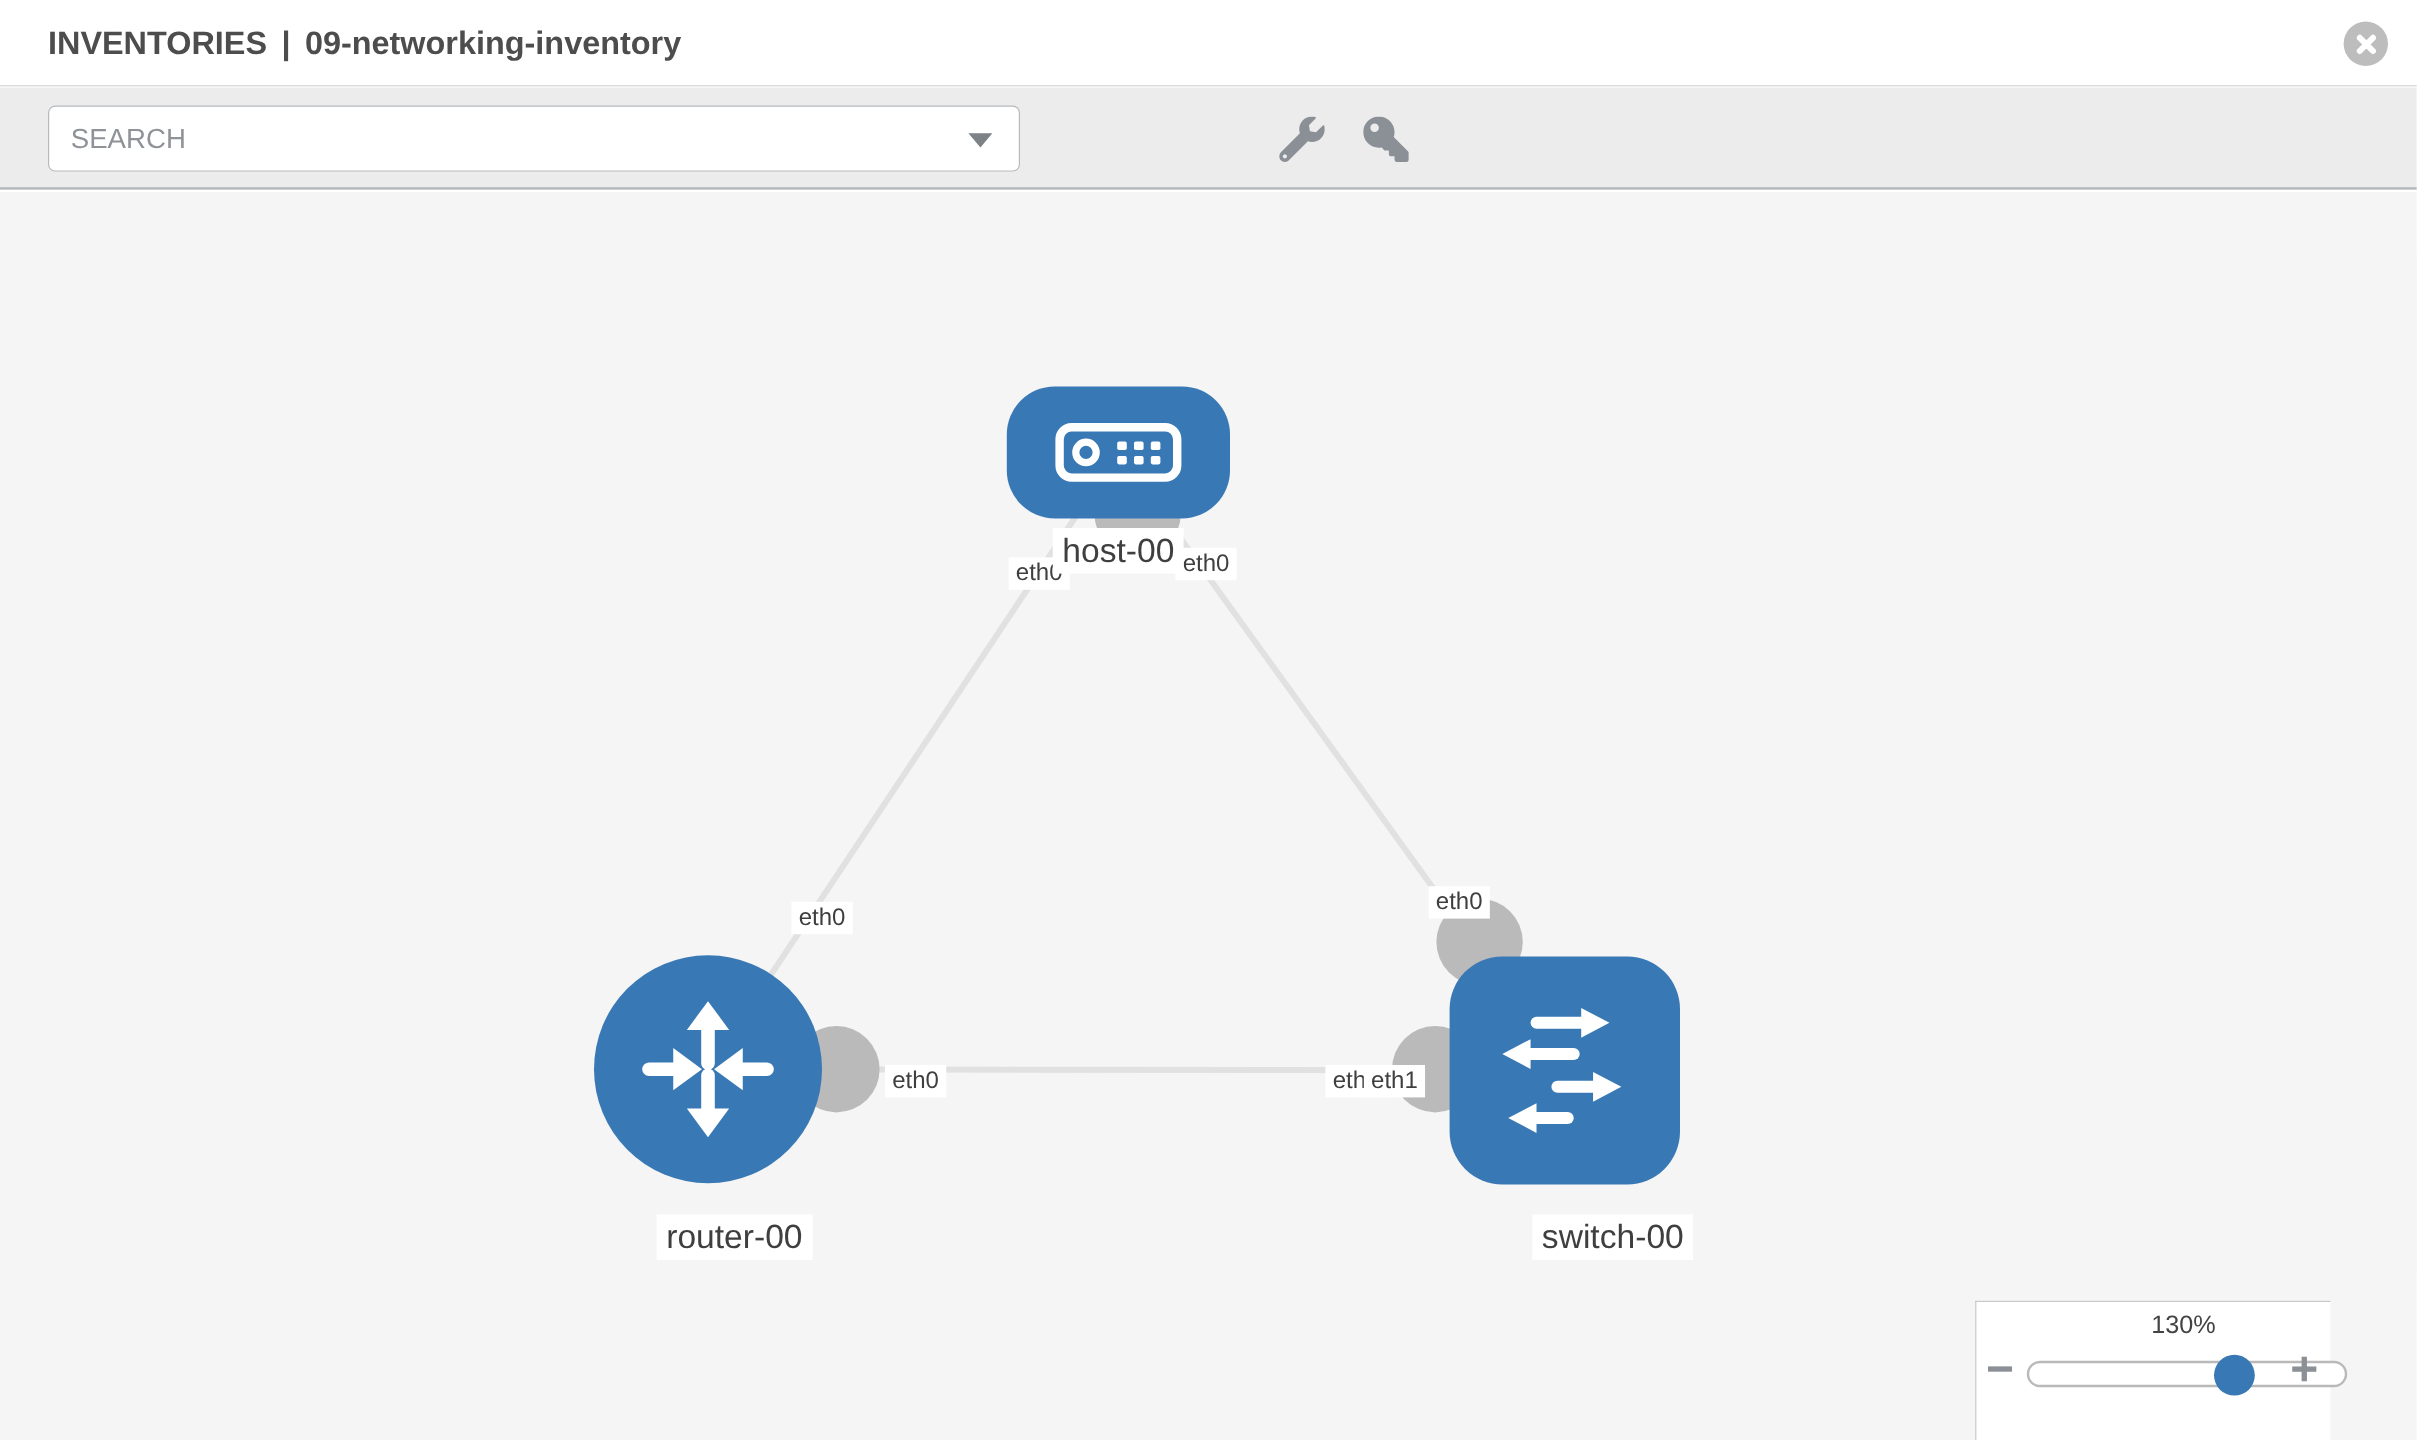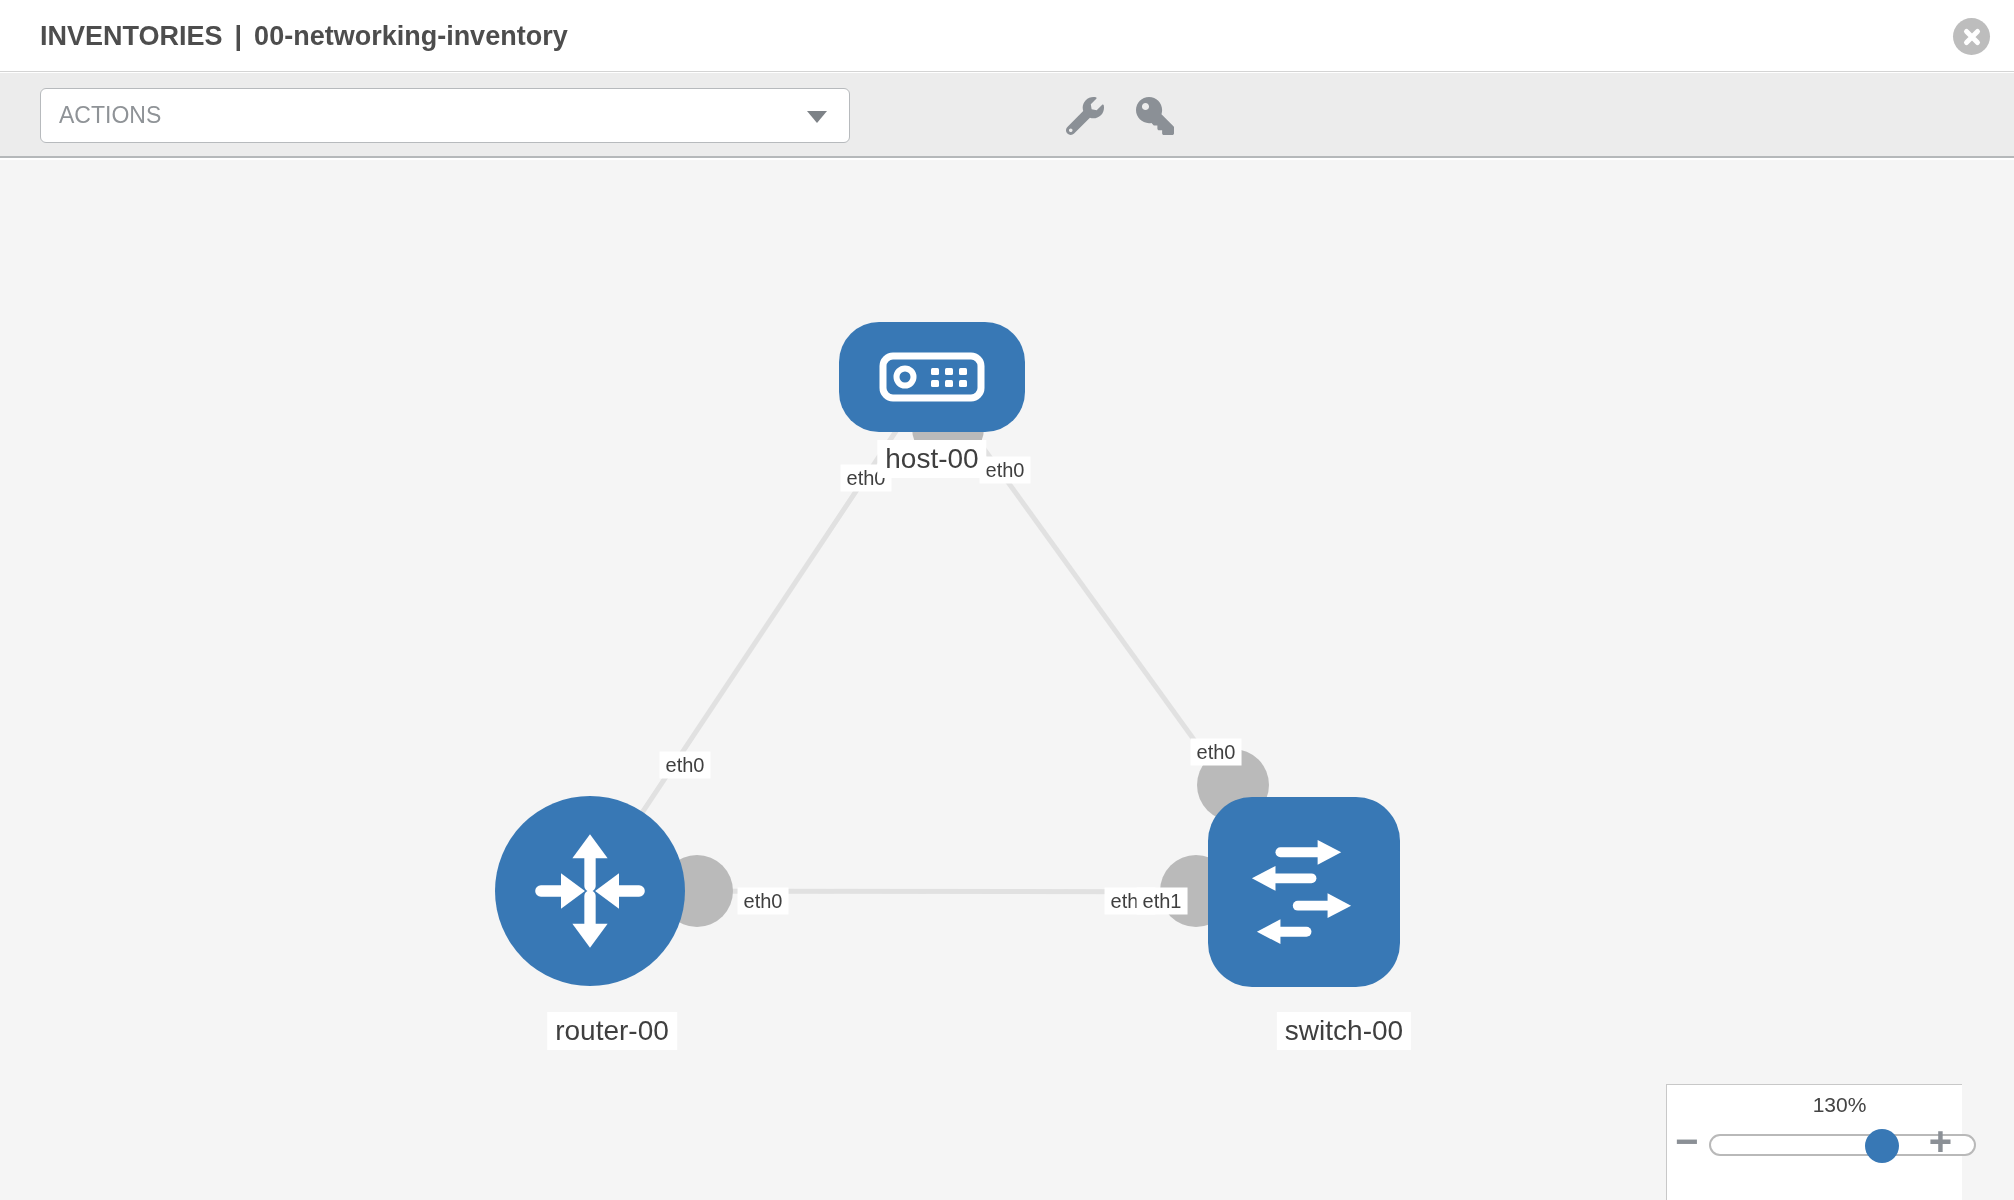--- a/index.html
+++ b/index.html
@@ -54,53 +54,53 @@
   .eth-host-right  { left: 1005px; top: 310px; }
   .eth-router-link { left: 685px;  top: 605px; }
   .eth-switch-link { left: 1216px; top: 592px; }
   .eth-mid-router  { left: 763px;  top: 741px; }
   .eth-mid-switch-back  { left: 1130px; top: 741px; z-index: 3; }
   .eth-mid-switch-front { left: 1162px; top: 741px; z-index: 4; }
 
   
   .zoom-panel { position: absolute; left: 1646px; top: 924px; width: 296px; height: 116px;
                 background: #ffffff; border-left: 1px solid #c8c8c8; border-top: 1px solid #c8c8c8;
-                z-index: 5; margin-left: 20px; }
+                z-index: 5; }
   .zoom-level { position: absolute; top: 8px; left: 0; width: 345px; text-align: center;
                 font-size: 21px; color: #444444; }
   .zoom-minus { position: absolute; left: 8px; top: 36px; font-size: 40px; font-weight: bold;
                 color: #8b9096; cursor: pointer; line-height: 40px; }
   .zoom-plus  { position: absolute; right: 10px; top: 36px; font-size: 40px; font-weight: bold;
                 color: #8b9096; cursor: pointer; line-height: 40px; }
   .zoom-track { position: absolute; left: 42px; top: 49px; width: 267px; height: 22px;
                 background: #ffffff; border: 2px solid #b9b9b9; border-radius: 12px; cursor: pointer; }
   .zoom-handle { position: absolute; left: 198px; top: 44px; width: 34px; height: 34px;
                  border-radius: 50%; background: #3878b5; cursor: grab; }
 </style>
 </head>
 <body>
 
 <div class="app">
 
   <div class="header">
     <div class="header-title">
       <span>INVENTORIES</span>
       <span>|</span>
-      <span>00-networking-inventory</span>
+      <span>09-networking-inventory</span>
     </div>
     <div class="close-btn">
       <svg width="20" height="20" viewBox="0 0 20 20">
         <path d="M4.5 4.5 L15.5 15.5 M15.5 4.5 L4.5 15.5" stroke="#ffffff" stroke-width="5" stroke-linecap="round"></path>
       </svg>
     </div>
   </div>
 
   <div class="toolbar">
     <div class="select-box actions-box">
-      <span class="select-text">ACTIONS</span>
+      <span class="select-text">SEARCH</span>
       <span class="caret"></span>
     </div>
 
     <svg class="tool-icon wrench-pos" viewBox="0 0 512 512">
       <path fill="#8b9096" d="M507.73 109.1c-2.24-9.03-13.54-12.09-20.12-5.51l-74.36 74.36-67.88-11.31-11.31-67.88 74.36-74.36c6.62-6.62 3.43-17.9-5.66-20.16-47.38-11.74-99.55.91-136.58 37.93-39.64 39.64-50.55 97.1-34.05 147.2L18.74 402.76c-24.99 24.99-24.99 65.51 0 90.5 24.99 24.99 65.51 24.99 90.5 0l213.21-213.21c50.12 16.71 107.47 5.68 147.37-34.22 37.07-37.07 49.7-89.32 37.91-136.73zM64 472c-13.25 0-24-10.75-24-24 0-13.26 10.75-24 24-24s24 10.74 24 24c0 13.25-10.75 24-24 24z"></path>
     </svg>
 
     <svg class="tool-icon key-pos" viewBox="0 0 512 512">
       <g transform="scale(-1,1) translate(-512,0)">
         <path fill="#8b9096" d="M512 176.001C512 273.203 433.202 352 336 352c-11.22 0-22.19-1.062-32.827-3.069l-24.012 27.014A23.999 23.999 0 0 1 261.223 384H224v40c0 13.255-10.745 24-24 24h-40v40c0 13.255-10.745 24-24 24H24c-13.255 0-24-10.745-24-24v-78.059c0-6.365 2.529-12.47 7.029-16.971l161.802-161.802C163.108 213.814 160 195.271 160 176 160 78.798 238.797.001 335.999 0 433.488-.001 512 78.511 512 176.001zM336 128c0 26.51 21.49 48 48 48s48-21.49 48-48-21.49-48-48-48-48 21.49-48 48z"></path>

